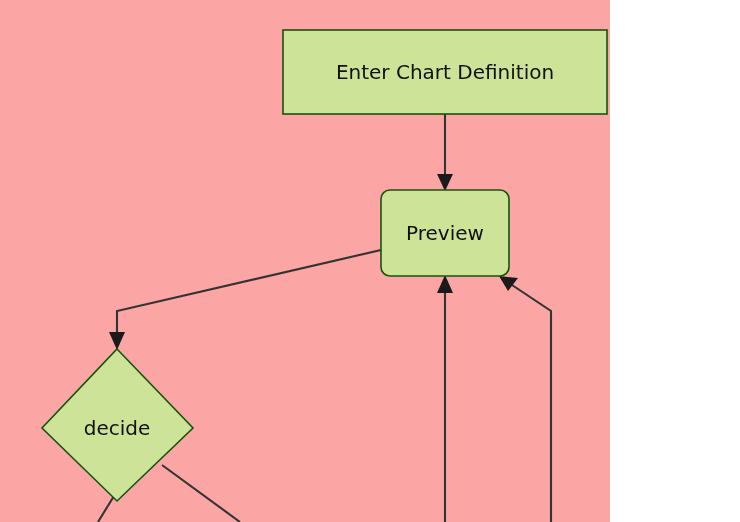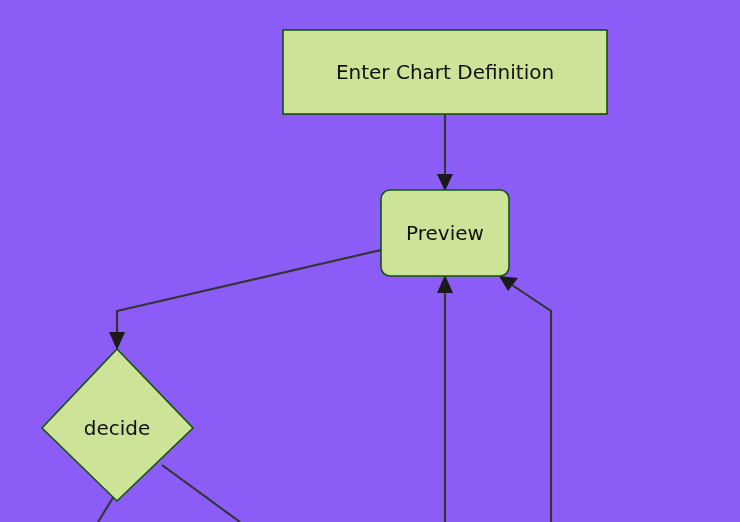--- a/index.html
+++ b/index.html
@@ -5,23 +5,23 @@
   html, body {
     margin: 0;
     padding: 0;
     background: #ffffff;
   }
   body {
     font-family: "DejaVu Sans", sans-serif;
   }
   #diagram-canvas {
     position: relative;
-    width: 740px;
+    width: 610px;
     height: 522px;
-    background: #8b5cf6;
+    background: #fca5a5;
     overflow: hidden;
   }
   #diagram-canvas svg {
     position: absolute;
     top: 0;
     left: 0;
     width: 740px;
     height: 522px;
   }
   .node-shape {

